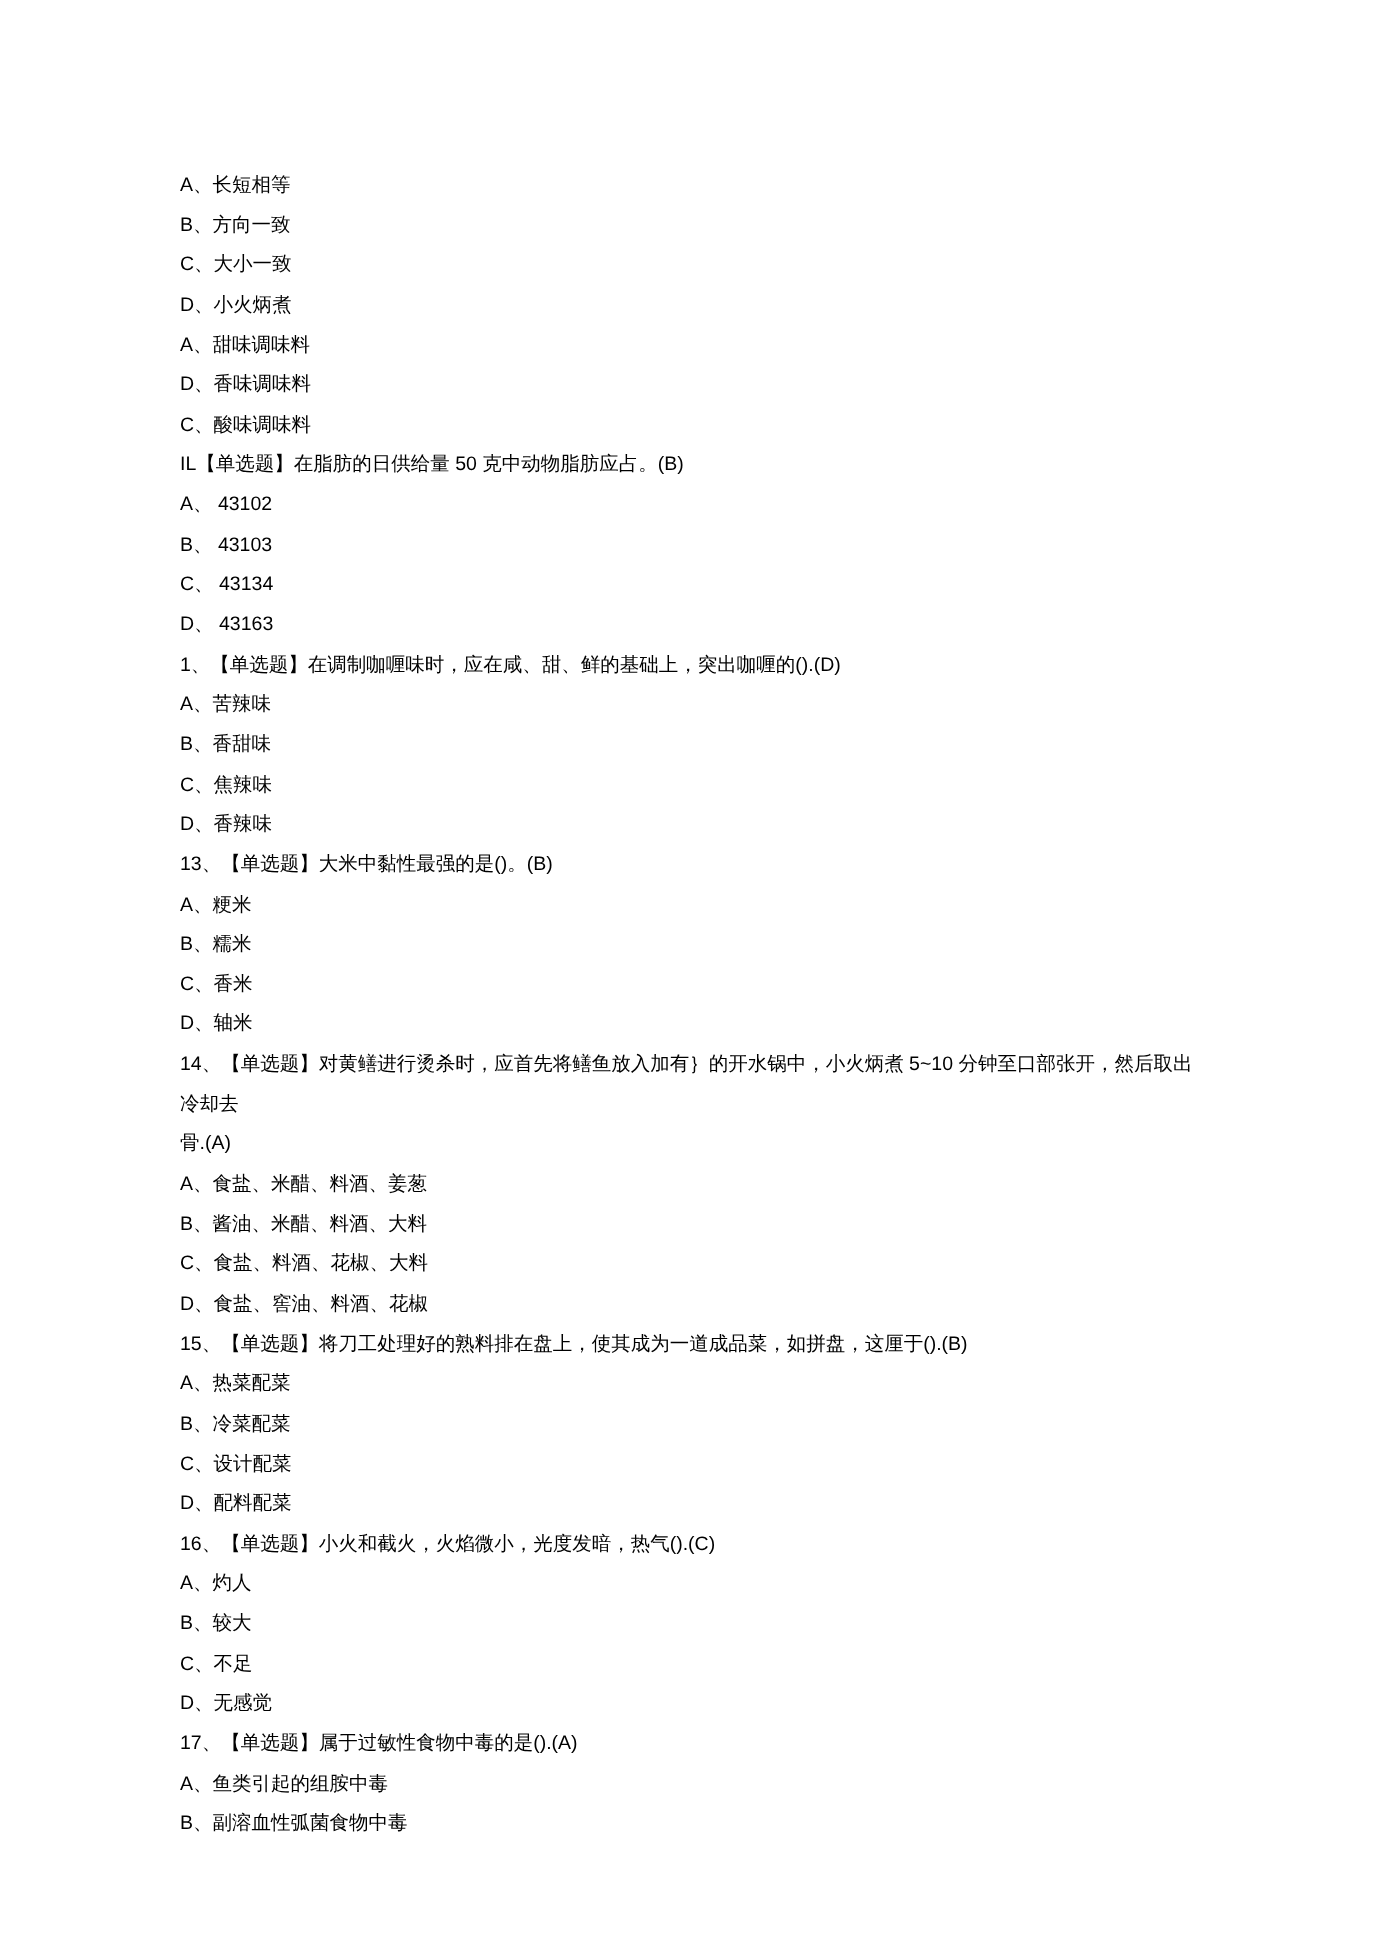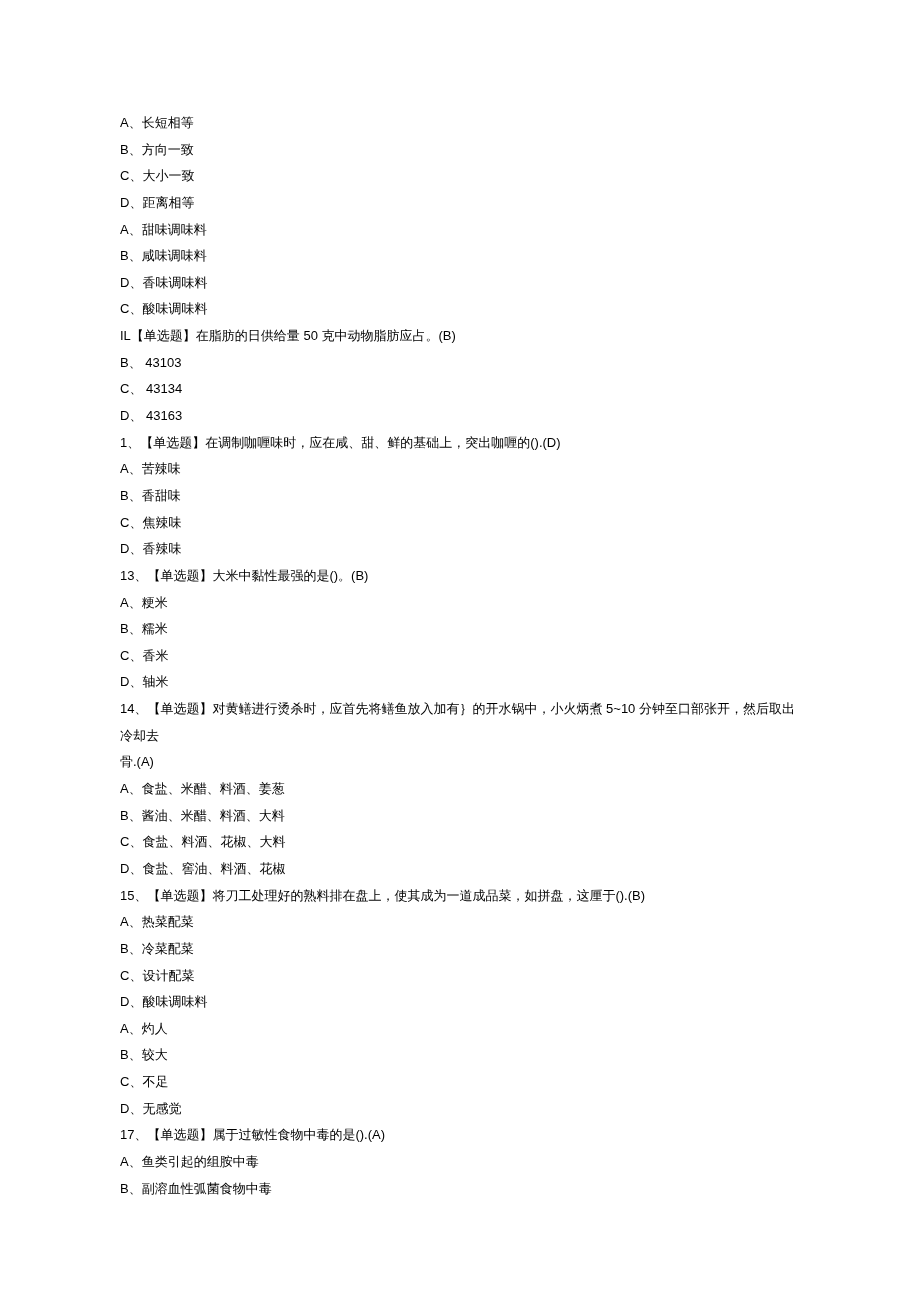--- a/index.html
+++ b/index.html
@@ -20,26 +20,26 @@
       display: block;
     }
   </style>
 </head>
 <body>
 
 <div id="content">
     <span class="line">A、长短相等</span>
     <span class="line">B、方向一致</span>
     <span class="line">C、大小一致</span>
-    <span class="line">D、距离相等</span>
+    <span class="line">D、小火炳煮</span>
     <span class="line">A、甜味调味料</span>
-    <span class="line">B、咸味调味料</span>
     <span class="line">D、香味调味料</span>
     <span class="line">C、酸味调味料</span>
     <span class="line">IL【单选题】在脂肪的日供给量 50 克中动物脂肪应占。(B)</span>
+    <span class="line">A、 43102</span>
     <span class="line">B、 43103</span>
     <span class="line">C、 43134</span>
     <span class="line">D、 43163</span>
     <span class="line">1、【单选题】在调制咖喱味时，应在咸、甜、鲜的基础上，突出咖喱的().(D)</span>
     <span class="line">A、苦辣味</span>
     <span class="line">B、香甜味</span>
     <span class="line">C、焦辣味</span>
     <span class="line">D、香辣味</span>
     <span class="line">13、【单选题】大米中黏性最强的是()。(B)</span>
     <span class="line">A、粳米</span>
@@ -49,21 +49,22 @@
     <span class="line">14、【单选题】对黄鳝进行烫杀时，应首先将鳝鱼放入加有｝的开水锅中，小火炳煮 5~10 分钟至口部张开，然后取出冷却去</span>
     <span class="line">骨.(A)</span>
     <span class="line">A、食盐、米醋、料酒、姜葱</span>
     <span class="line">B、酱油、米醋、料酒、大料</span>
     <span class="line">C、食盐、料酒、花椒、大料</span>
     <span class="line">D、食盐、窖油、料酒、花椒</span>
     <span class="line">15、【单选题】将刀工处理好的熟料排在盘上，使其成为一道成品菜，如拼盘，这厘于().(B)</span>
     <span class="line">A、热菜配菜</span>
     <span class="line">B、冷菜配菜</span>
     <span class="line">C、设计配菜</span>
-    <span class="line">D、酸味调味料</span>
+    <span class="line">D、配料配菜</span>
+    <span class="line">16、【单选题】小火和截火，火焰微小，光度发暗，热气().(C)</span>
     <span class="line">A、灼人</span>
     <span class="line">B、较大</span>
     <span class="line">C、不足</span>
     <span class="line">D、无感觉</span>
     <span class="line">17、【单选题】属于过敏性食物中毒的是().(A)</span>
     <span class="line">A、鱼类引起的组胺中毒</span>
     <span class="line">B、副溶血性弧菌食物中毒</span>
   </div>
 
 </body></html>

